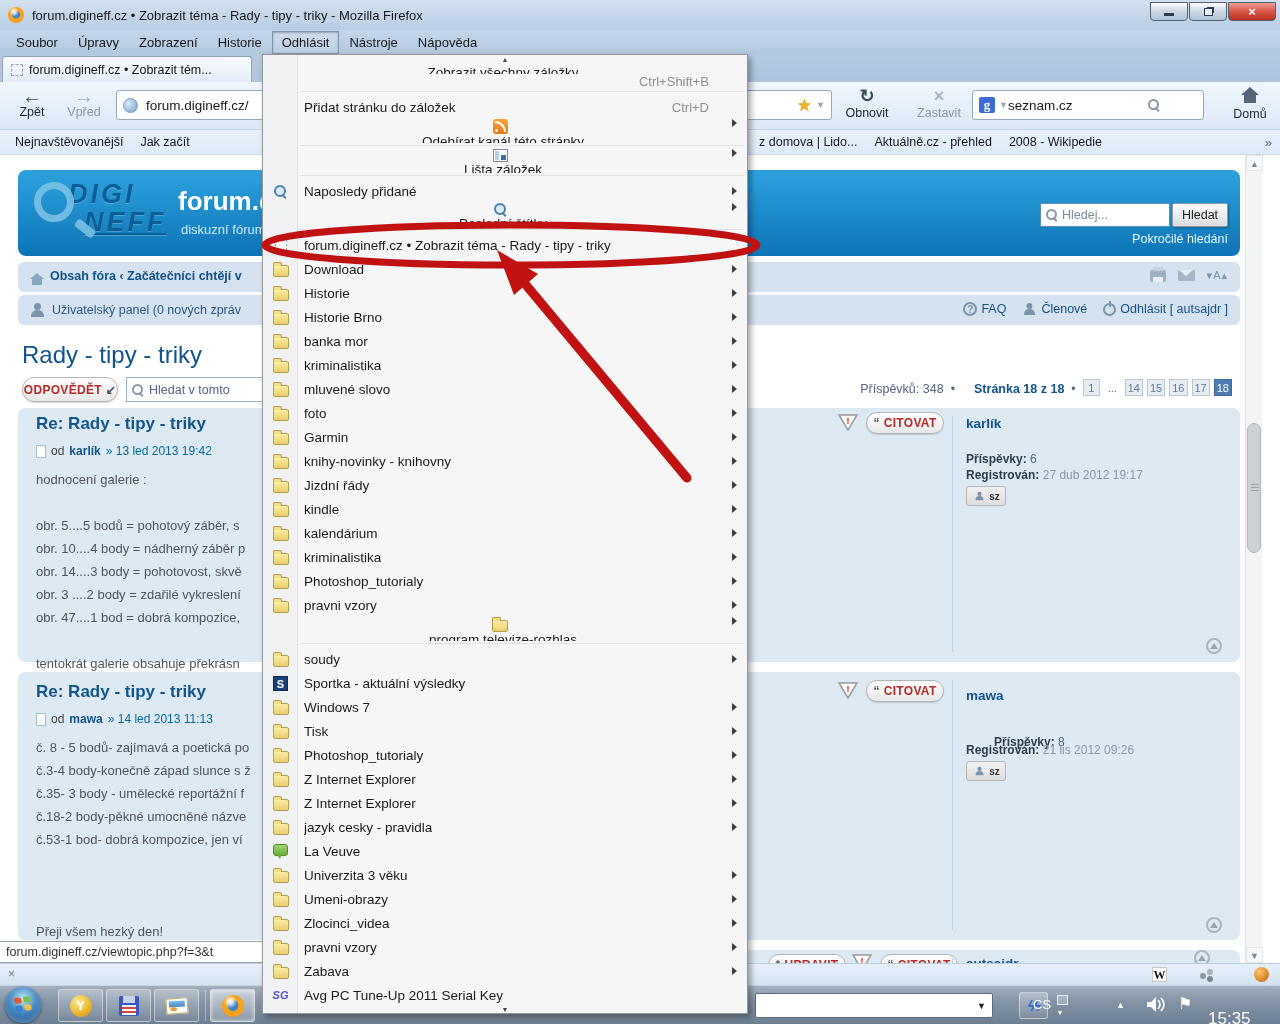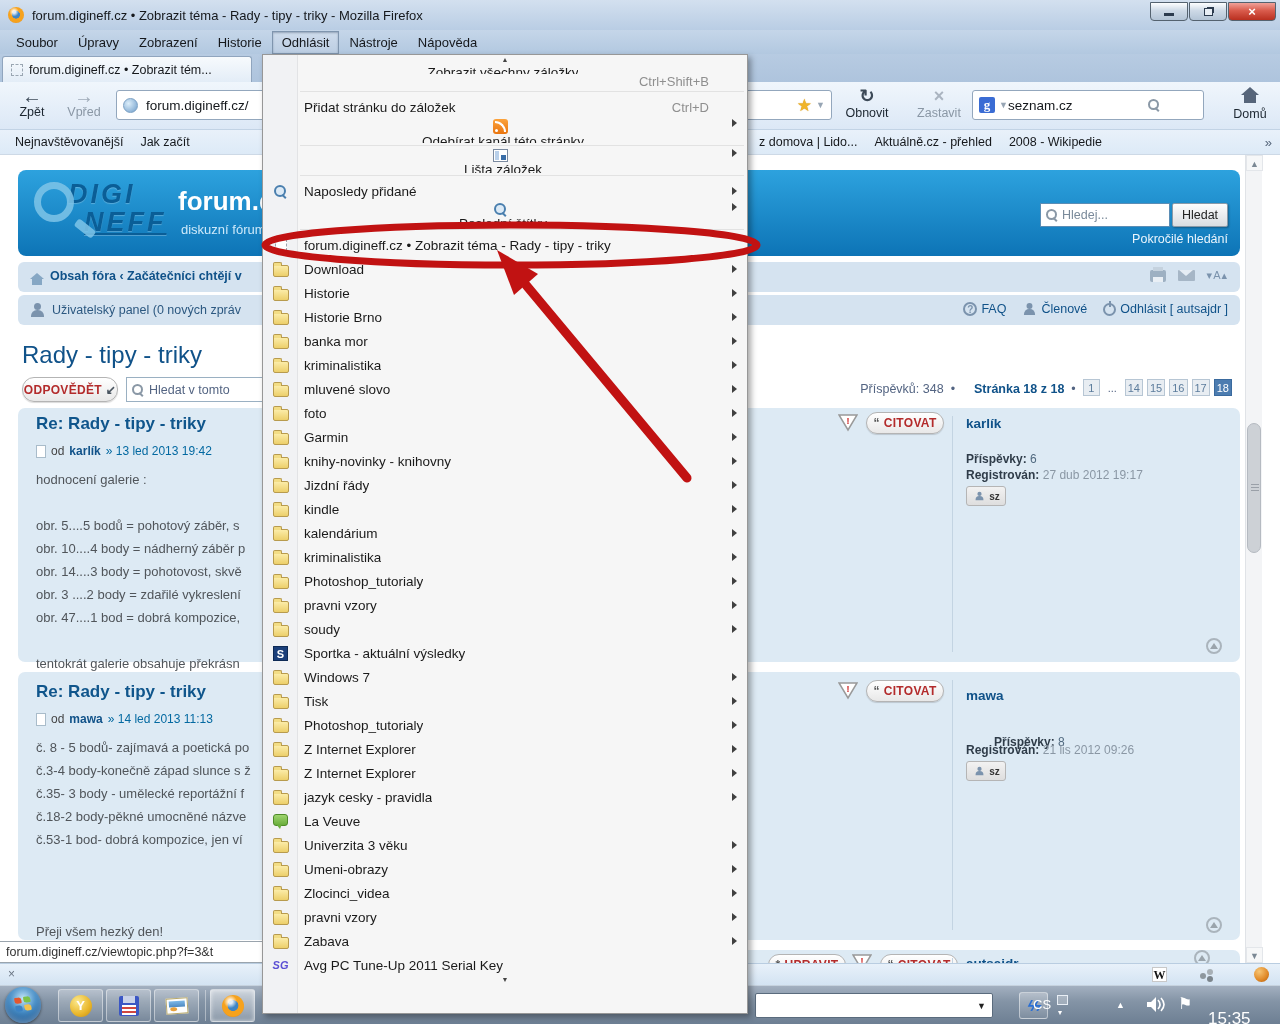--- a/index.html
+++ b/index.html
@@ -771,20 +771,28 @@
 
       <div class="menu-item">
         <span class="mi-ico">
           <span class="i-folder"></span>
         </span>
         <span class="mi-label">pravni vzory</span>
         <span class="mi-shortcut"></span>
         <span class="mi-arrow"></span>
       </div>
 
+      <div class="menu-item sep-after">
+        <span class="mi-ico">
+          <span class="i-folder"></span>
+        </span>
+        <span class="mi-label">program televize-rozhlas</span>
+        <span class="mi-shortcut"></span>
+        <span class="mi-arrow"></span>
+      </div>
 
       <div class="menu-item">
         <span class="mi-ico">
           <span class="i-folder"></span>
         </span>
         <span class="mi-label">soudy</span>
         <span class="mi-shortcut"></span>
         <span class="mi-arrow"></span>
       </div>
 

